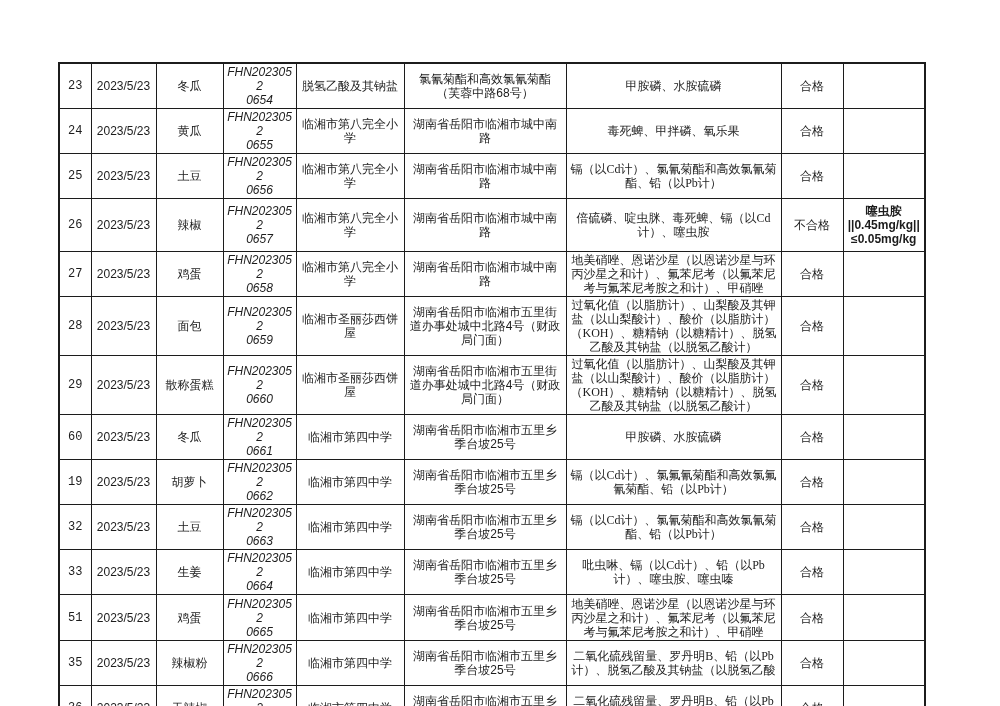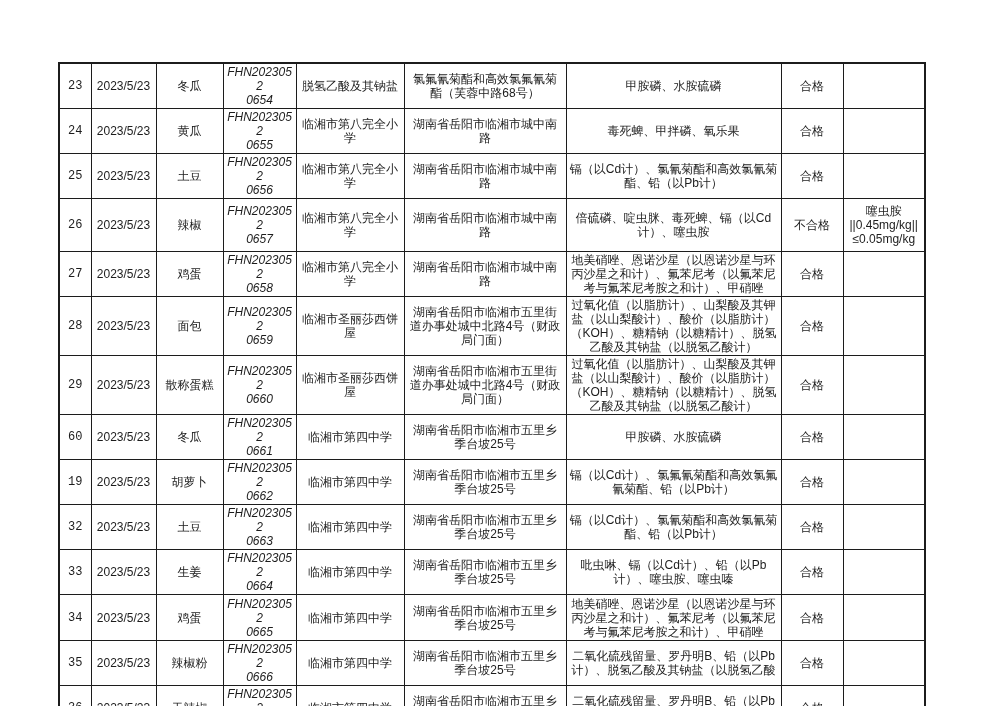--- a/index.html
+++ b/index.html
@@ -33,22 +33,22 @@
     line-height: 14px;
     padding: 1px 3px;
     height: 29px;
     overflow: hidden;
     word-break: break-word;
   }
   td.c-no   { font-size: 11.5px; font-family: Liberation Mono, monospace; }
   td.c-date { font-size: 11.5px; padding: 1px 1px; }
   td.c-id   { font-size: 11px; white-space: pre-line; padding: 1px 1px; font-style: italic; }
   td.c-addr { padding: 1px 7px; }
-  td.c-tests{ padding: 1px 1px; }
-  td.c-note { font-size: 11px; white-space: pre-line; padding: 1px 1px; }
+  td.c-tests{ padding: 1px 1px; font-family: Liberation Serif, serif; }
+  td.c-note { font-size: 11px; white-space: pre-line; padding: 1px 1px; font-weight: bold; }
   
   tbody tr:nth-child(4)  td { height: 50px; }
   tbody tr:nth-child(5)  td { height: 38px; }
   tbody tr:nth-child(6)  td { height: 53px; }
   tbody tr:nth-child(7)  td { height: 56px; }
   tbody tr:nth-child(12) td { height: 43px; }
 </style>
 </head>
 <body>
 
@@ -66,21 +66,21 @@
       <col style="width:82px">
     </colgroup>
     <tbody id="tbody">
         <tr>
     <td class="c-no">23</td>
     <td class="c-date">2023/5/23</td>
     <td class="c-food">冬瓜</td>
     <td class="c-id">FHN2023052
 0654</td>
     <td class="c-org">脱氢乙酸及其钠盐</td>
-    <td class="c-addr">氯氟氰菊酯和高效氯氟氰菊酯（芙蓉中路68号）</td>
+    <td class="c-addr">氯氰菊酯和高效氯氰菊酯（芙蓉中路68号）</td>
     <td class="c-tests">甲胺磷、水胺硫磷</td>
     <td class="c-result">合格</td>
     <td class="c-note"></td>
   </tr>
         <tr>
     <td class="c-no">24</td>
     <td class="c-date">2023/5/23</td>
     <td class="c-food">黄瓜</td>
     <td class="c-id">FHN2023052
 0655</td>
@@ -194,21 +194,21 @@
     <td class="c-food">生姜</td>
     <td class="c-id">FHN2023052
 0664</td>
     <td class="c-org">临湘市第四中学</td>
     <td class="c-addr">湖南省岳阳市临湘市五里乡季台坡25号</td>
     <td class="c-tests">吡虫啉、镉（以Cd计）、铅（以Pb计）、噻虫胺、噻虫嗪</td>
     <td class="c-result">合格</td>
     <td class="c-note"></td>
   </tr>
         <tr>
-    <td class="c-no">34</td>
+    <td class="c-no">51</td>
     <td class="c-date">2023/5/23</td>
     <td class="c-food">鸡蛋</td>
     <td class="c-id">FHN2023052
 0665</td>
     <td class="c-org">临湘市第四中学</td>
     <td class="c-addr">湖南省岳阳市临湘市五里乡季台坡25号</td>
     <td class="c-tests">地美硝唑、恩诺沙星（以恩诺沙星与环丙沙星之和计）、氟苯尼考（以氟苯尼考与氟苯尼考胺之和计）、甲硝唑</td>
     <td class="c-result">合格</td>
     <td class="c-note"></td>
   </tr>

